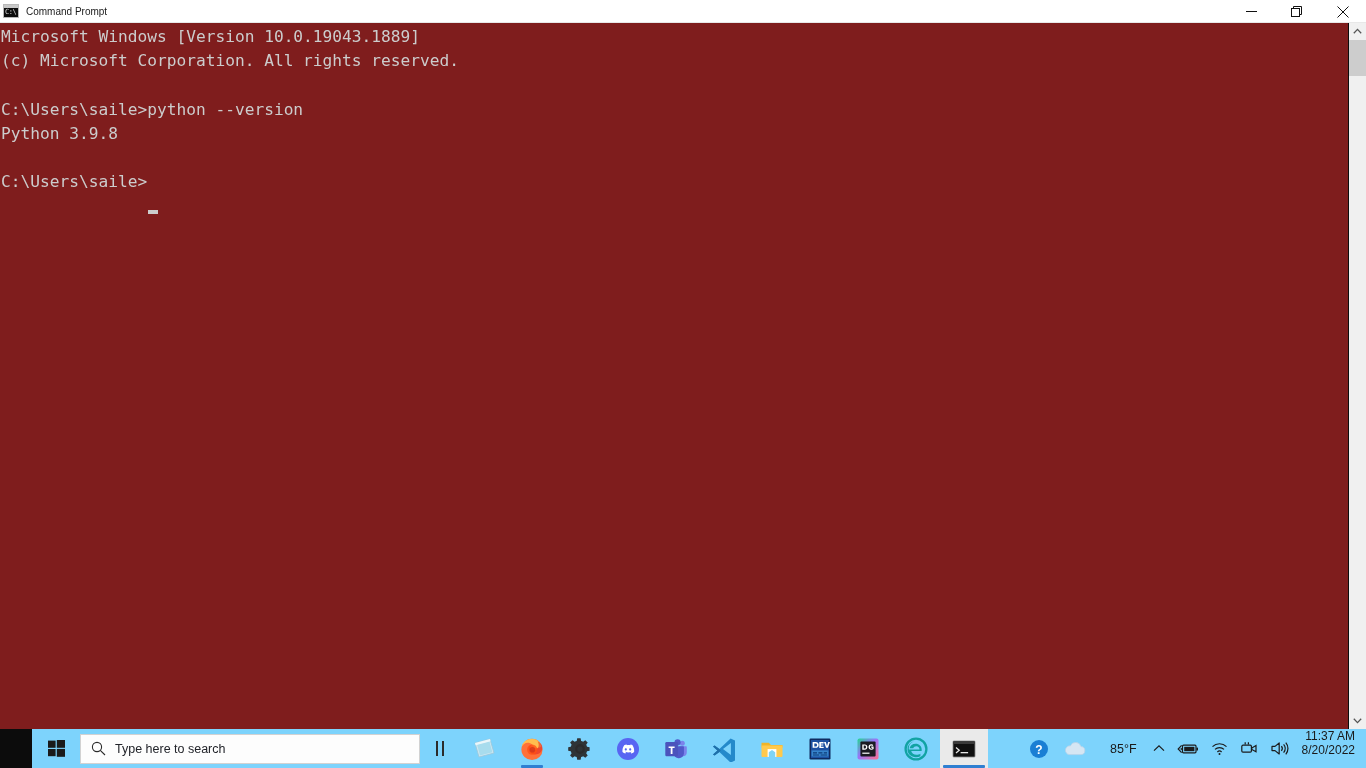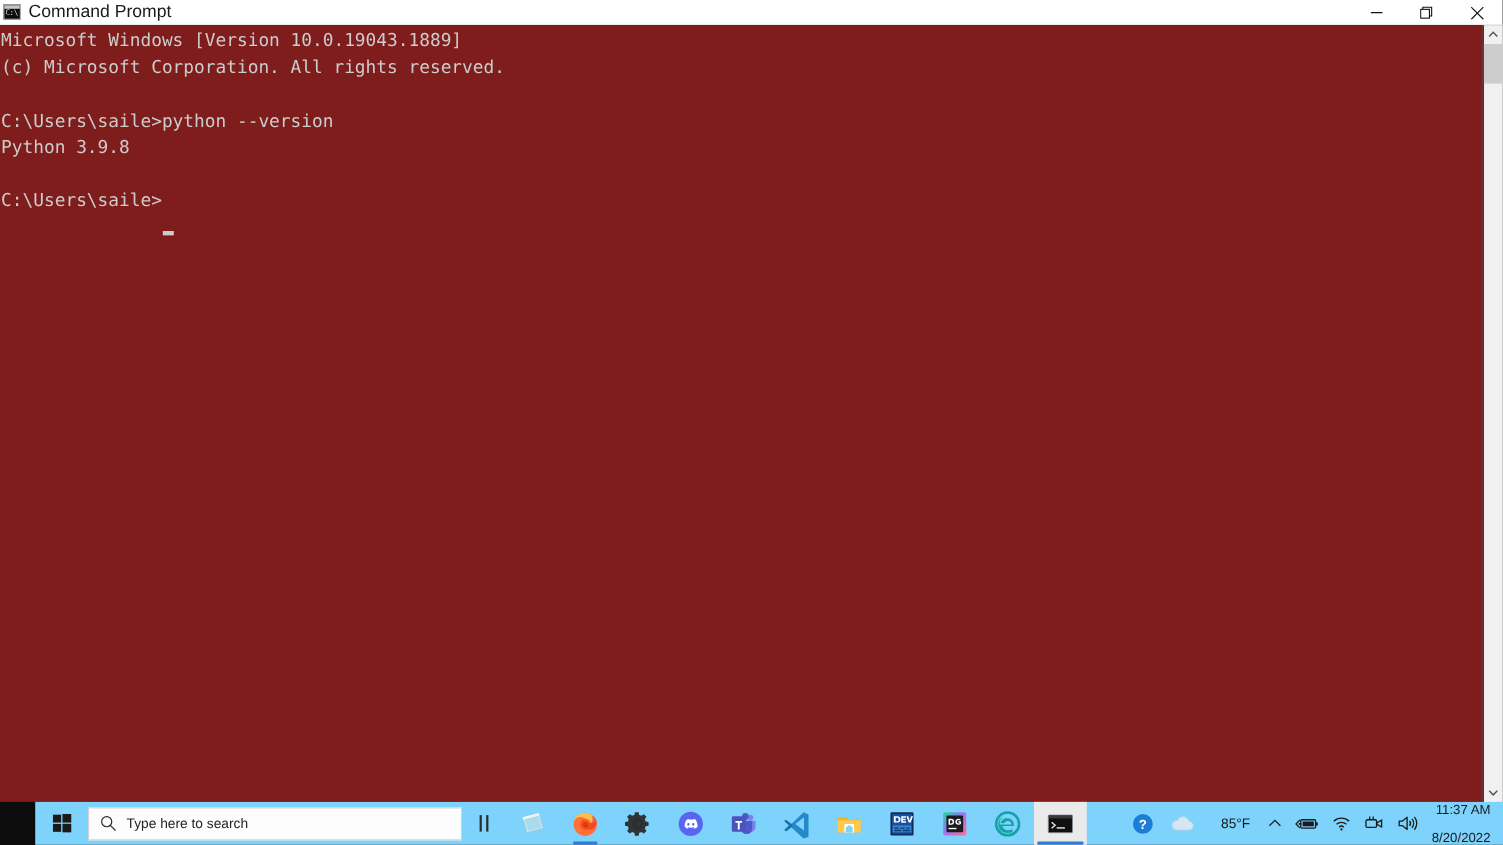--- a/index.html
+++ b/index.html
@@ -37,21 +37,21 @@
     position:absolute; left:0; top:0; right:0; height:3px;
     background:#c8c8c8;
   }
   #title-icon .txt {
     position:absolute; left:1px; top:3px;
     font-family:"DejaVu Sans Mono", monospace;
     font-size:7px; line-height:8px; color:#d8d8d8;
     letter-spacing:-0.5px;
   }
   #title-text {
-    font-size:16px; color:#1a1a1a;
+    font-size:10px; color:#1a1a1a;
     font-family:"Liberation Sans", sans-serif;
     white-space:nowrap;
   }
   .winbtns { position:absolute; right:0; top:0; height:23px; display:flex; }
   .winbtn {
     width:46px; height:23px;
     display:flex; align-items:center; justify-content:center;
     color:#111; background:transparent;
   }
   .winbtn svg { display:block; }
@@ -155,21 +155,21 @@
     margin-left:auto; height:39px;
     display:flex; align-items:center;
   }
   .tray-item {
     height:39px; display:flex; align-items:center; justify-content:center;
     padding:0 6px; flex:none;
   }
   #weather { display:flex; align-items:center; gap:23px; padding:0 10px 0 8px; }
   #weather-temp { font-size:12.5px; color:#1a1a1a; }
   #clock {
-    display:flex; flex-direction:column; align-items:flex-end; justify-content:space-between;
+    display:flex; flex-direction:column; align-items:flex-end; justify-content:flex-start;
     height:39px; padding:0 9px 0 6px; line-height:14px;
   }
   #clock div { font-size:12px; color:#1a1a1a; }
   #action-center { width:34px; height:39px; display:flex; align-items:center; justify-content:center; }
   .tray-glyph { color:#1b1b1b; display:block; }
 </style>
 </head>
 <body>
 
 <div id="window">

